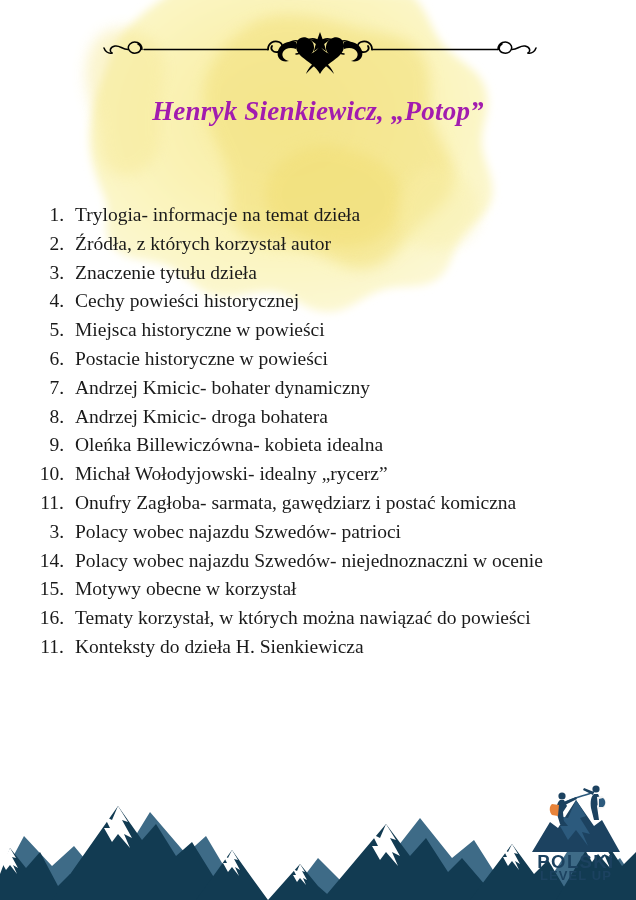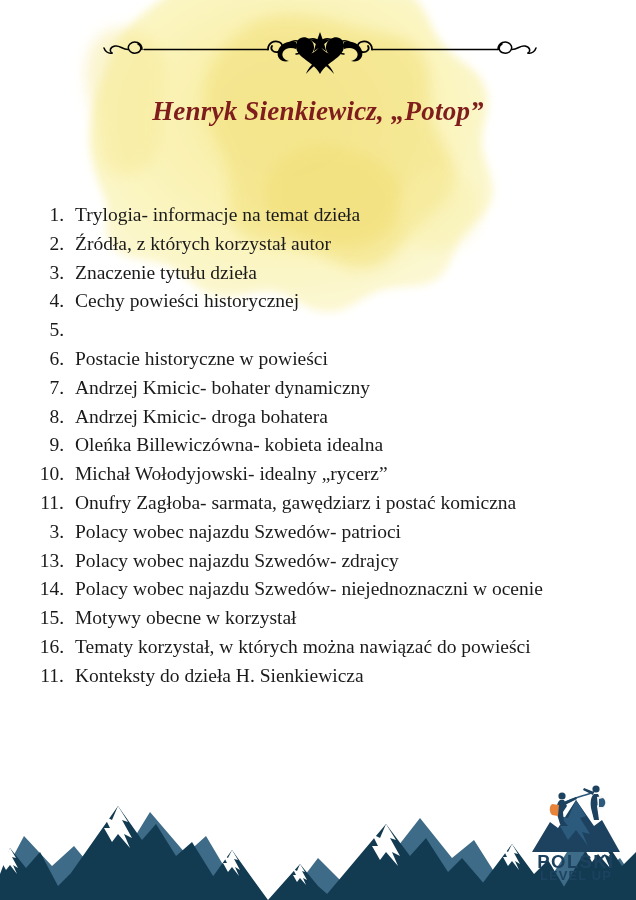--- a/index.html
+++ b/index.html
@@ -37,21 +37,21 @@
   
   #doc-title {
     position: absolute;
     left: 0;
     top: 96px;
     width: 636px;
     text-align: center;
     font-size: 27px;
     font-weight: bold;
     font-style: italic;
-    color: #7f1d1d;
+    color: #a21caf;
     letter-spacing: .2px;
     white-space: nowrap;
   }
 
   
   #topic-list {
     position: absolute;
     left: 0;
     top: 201px;
     width: 636px;
@@ -241,20 +241,21 @@
     <li class="topic-row">
       <span class="topic-num">3.</span>
       <span class="topic-text">Znaczenie tytułu dzieła</span>
     </li>
     <li class="topic-row">
       <span class="topic-num">4.</span>
       <span class="topic-text">Cechy powieści historycznej</span>
     </li>
     <li class="topic-row">
       <span class="topic-num">5.</span>
+      <span class="topic-text">Miejsca historyczne w powieści</span>
     </li>
     <li class="topic-row">
       <span class="topic-num">6.</span>
       <span class="topic-text">Postacie historyczne w powieści</span>
     </li>
     <li class="topic-row">
       <span class="topic-num">7.</span>
       <span class="topic-text">Andrzej Kmicic- bohater dynamiczny</span>
     </li>
     <li class="topic-row">
@@ -269,24 +270,20 @@
       <span class="topic-num">10.</span>
       <span class="topic-text">Michał Wołodyjowski- idealny „rycerz”</span>
     </li>
     <li class="topic-row">
       <span class="topic-num">11.</span>
       <span class="topic-text">Onufry Zagłoba- sarmata, gawędziarz i postać komiczna</span>
     </li>
     <li class="topic-row">
       <span class="topic-num">3.</span>
       <span class="topic-text">Polacy wobec najazdu Szwedów- patrioci</span>
-    </li>
-    <li class="topic-row">
-      <span class="topic-num">13.</span>
-      <span class="topic-text">Polacy wobec najazdu Szwedów- zdrajcy</span>
     </li>
     <li class="topic-row">
       <span class="topic-num">14.</span>
       <span class="topic-text">Polacy wobec najazdu Szwedów- niejednoznaczni w ocenie</span>
     </li>
     <li class="topic-row">
       <span class="topic-num">15.</span>
       <span class="topic-text">Motywy obecne w korzystał</span>
     </li>
     <li class="topic-row">

